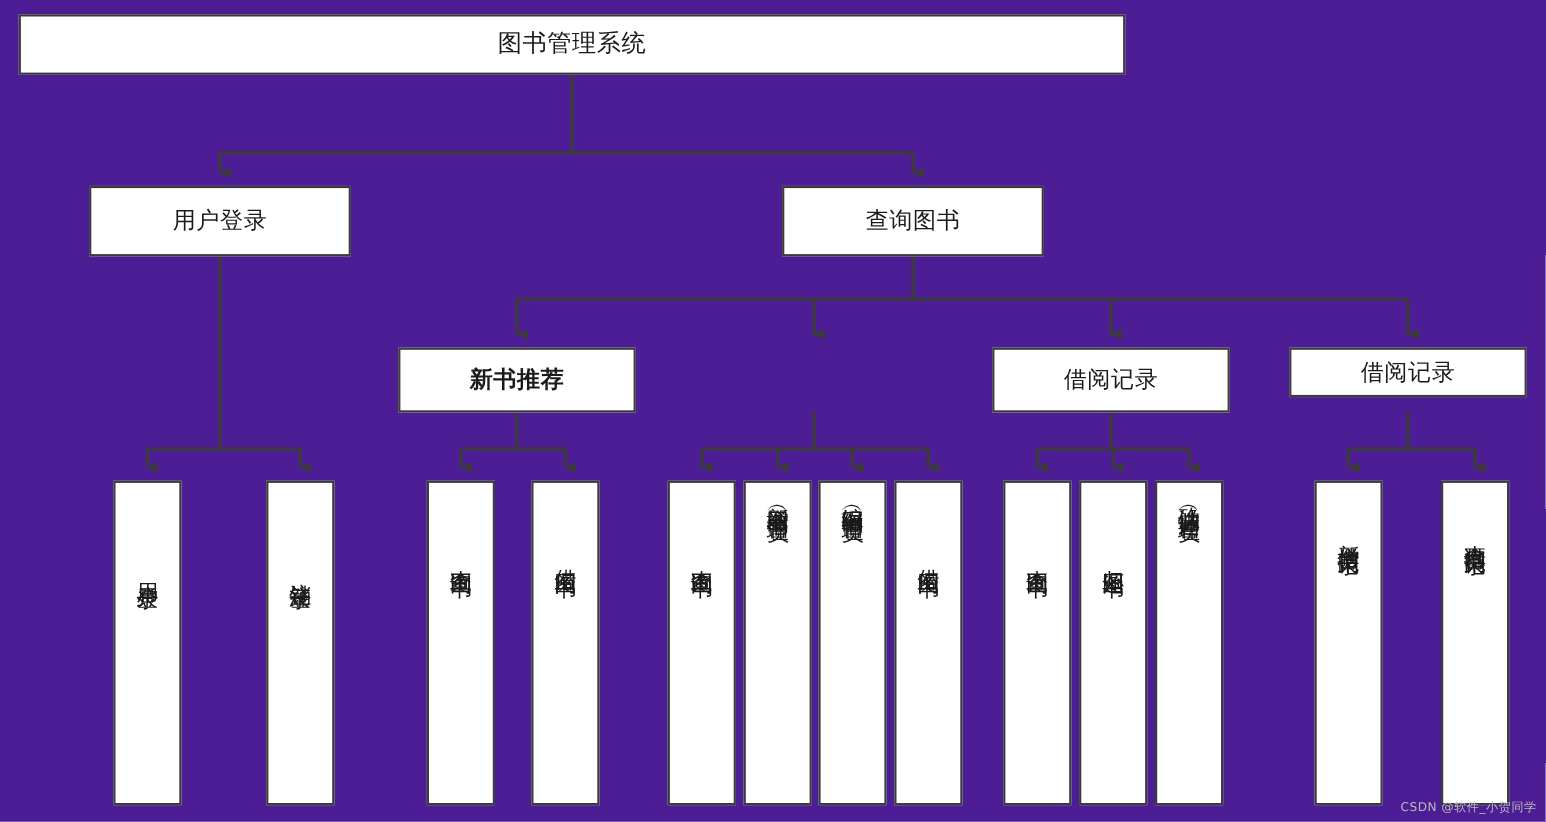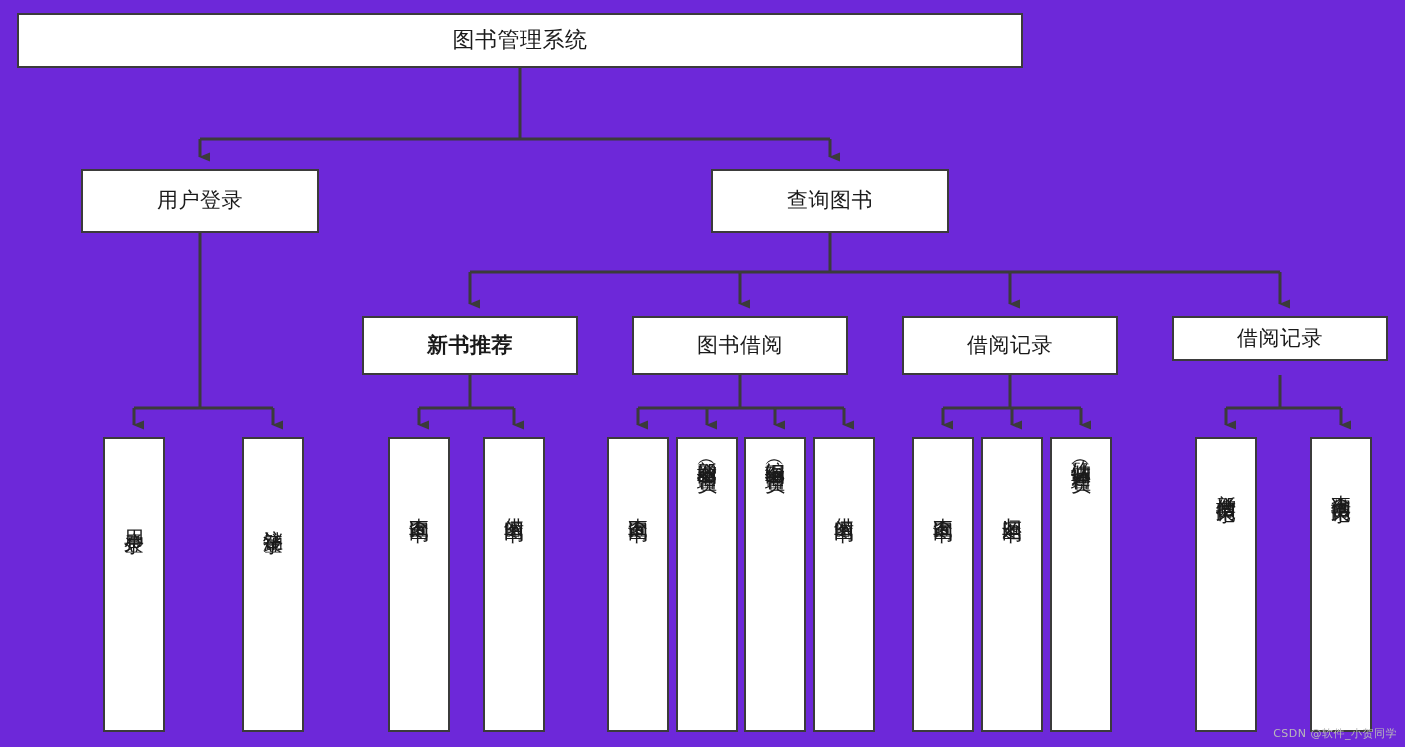--- a/index.html
+++ b/index.html
@@ -10,21 +10,21 @@
   body {
     width: 1405px;
     height: 747px;
     font-family: "DejaVu Sans", "Liberation Sans", sans-serif;
     overflow: hidden;
   }
   #diagram-root {
     position: relative;
     width: 1405px;
     height: 747px;
-    background: #6d28d9;
+    background: #4c1d95;
   }
   svg#wires {
     position: absolute;
     left: 0;
     top: 0;
     width: 1405px;
     height: 747px;
     pointer-events: none;
   }
   .node {
@@ -148,23 +148,20 @@
   <div class="node horiz" style="left:81px; top:169px; width:238px; height:64px;">
     <span class="label">用户登录</span>
   </div>
   <div class="node horiz" style="left:711px; top:169px; width:238px; height:64px;">
     <span class="label">查询图书</span>
   </div>
 
   <div class="node horiz" style="left:362px; top:316px; width:216px; height:59px;font-weight:bold;">
     <span class="label">新书推荐</span>
   </div>
-  <div class="node horiz" style="left:632px; top:316px; width:216px; height:59px;">
-    <span class="label">图书借阅</span>
-  </div>
   <div class="node horiz" style="left:902px; top:316px; width:216px; height:59px;">
     <span class="label">借阅记录</span>
   </div>
   <div class="node horiz" style="left:1172px; top:316px; width:216px; height:45px;">
     <span class="label">借阅记录</span>
   </div>
 
   <div class="node vert" style="left:103px; top:437px; width:62px; height:295px; padding-top:75px;">
     <span class="label">用户登录</span>
   </div>

